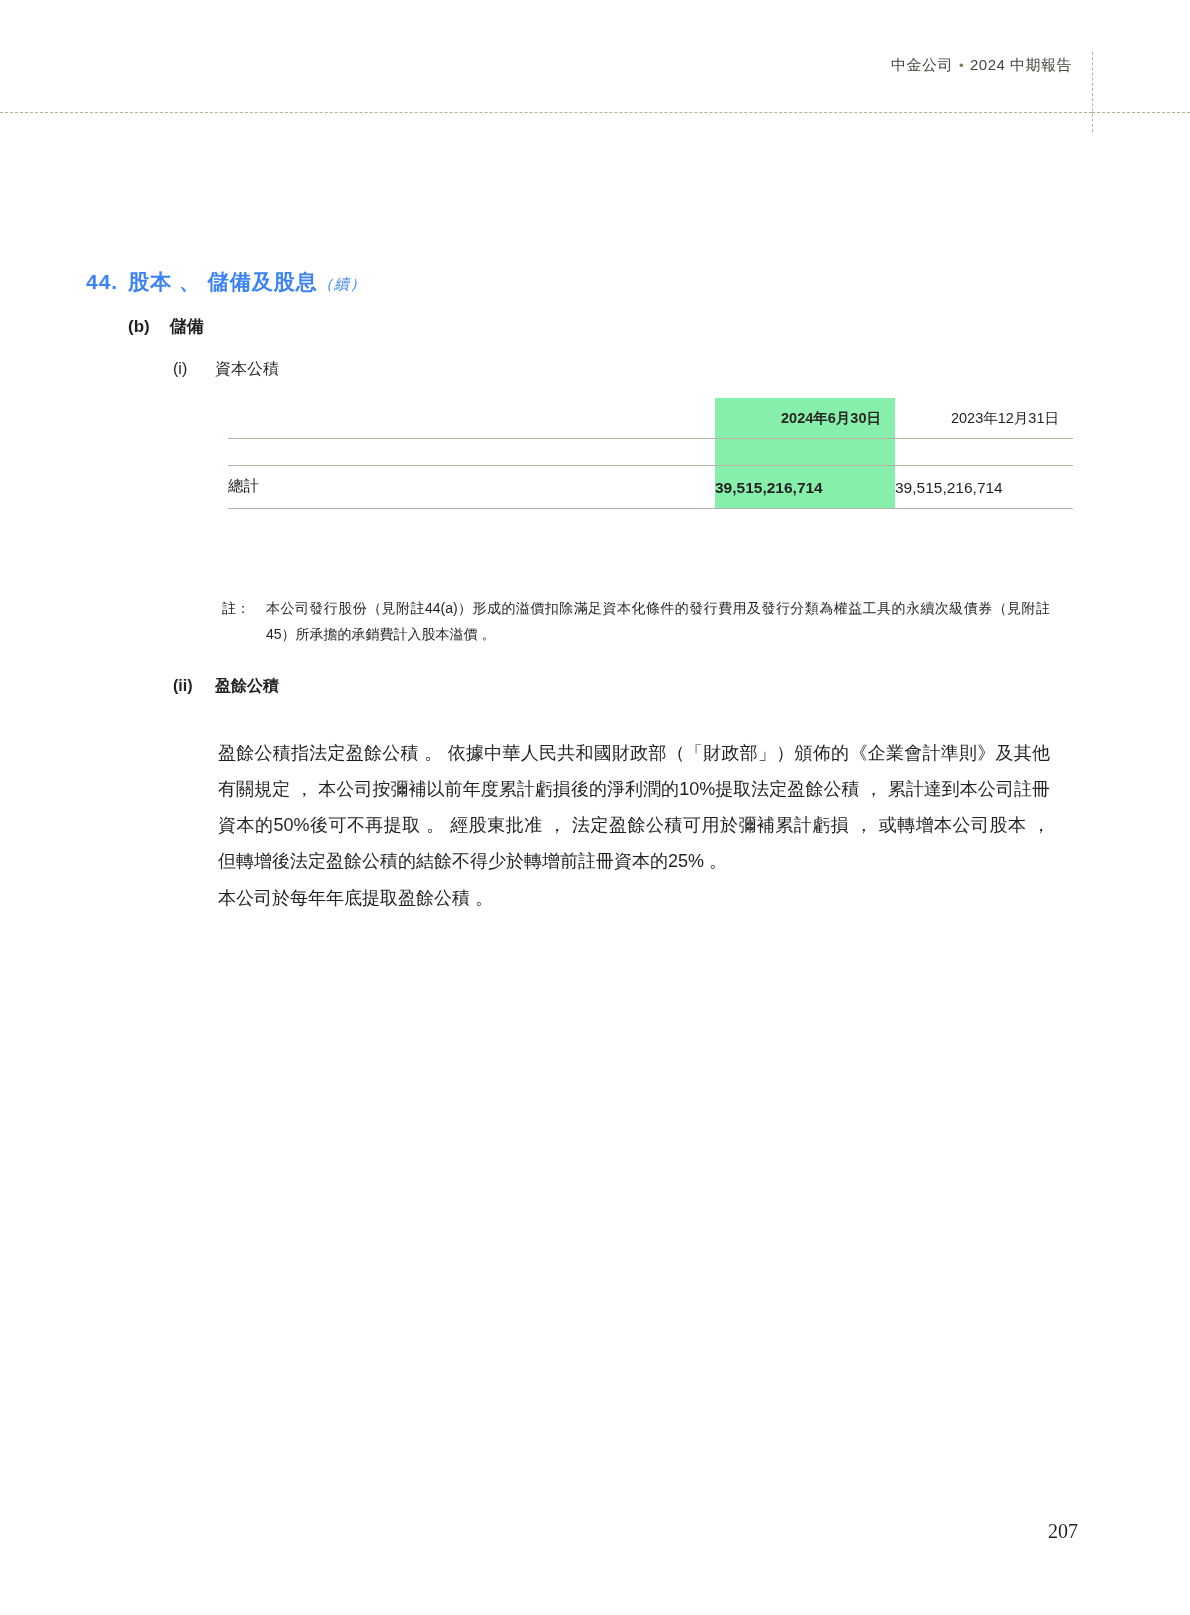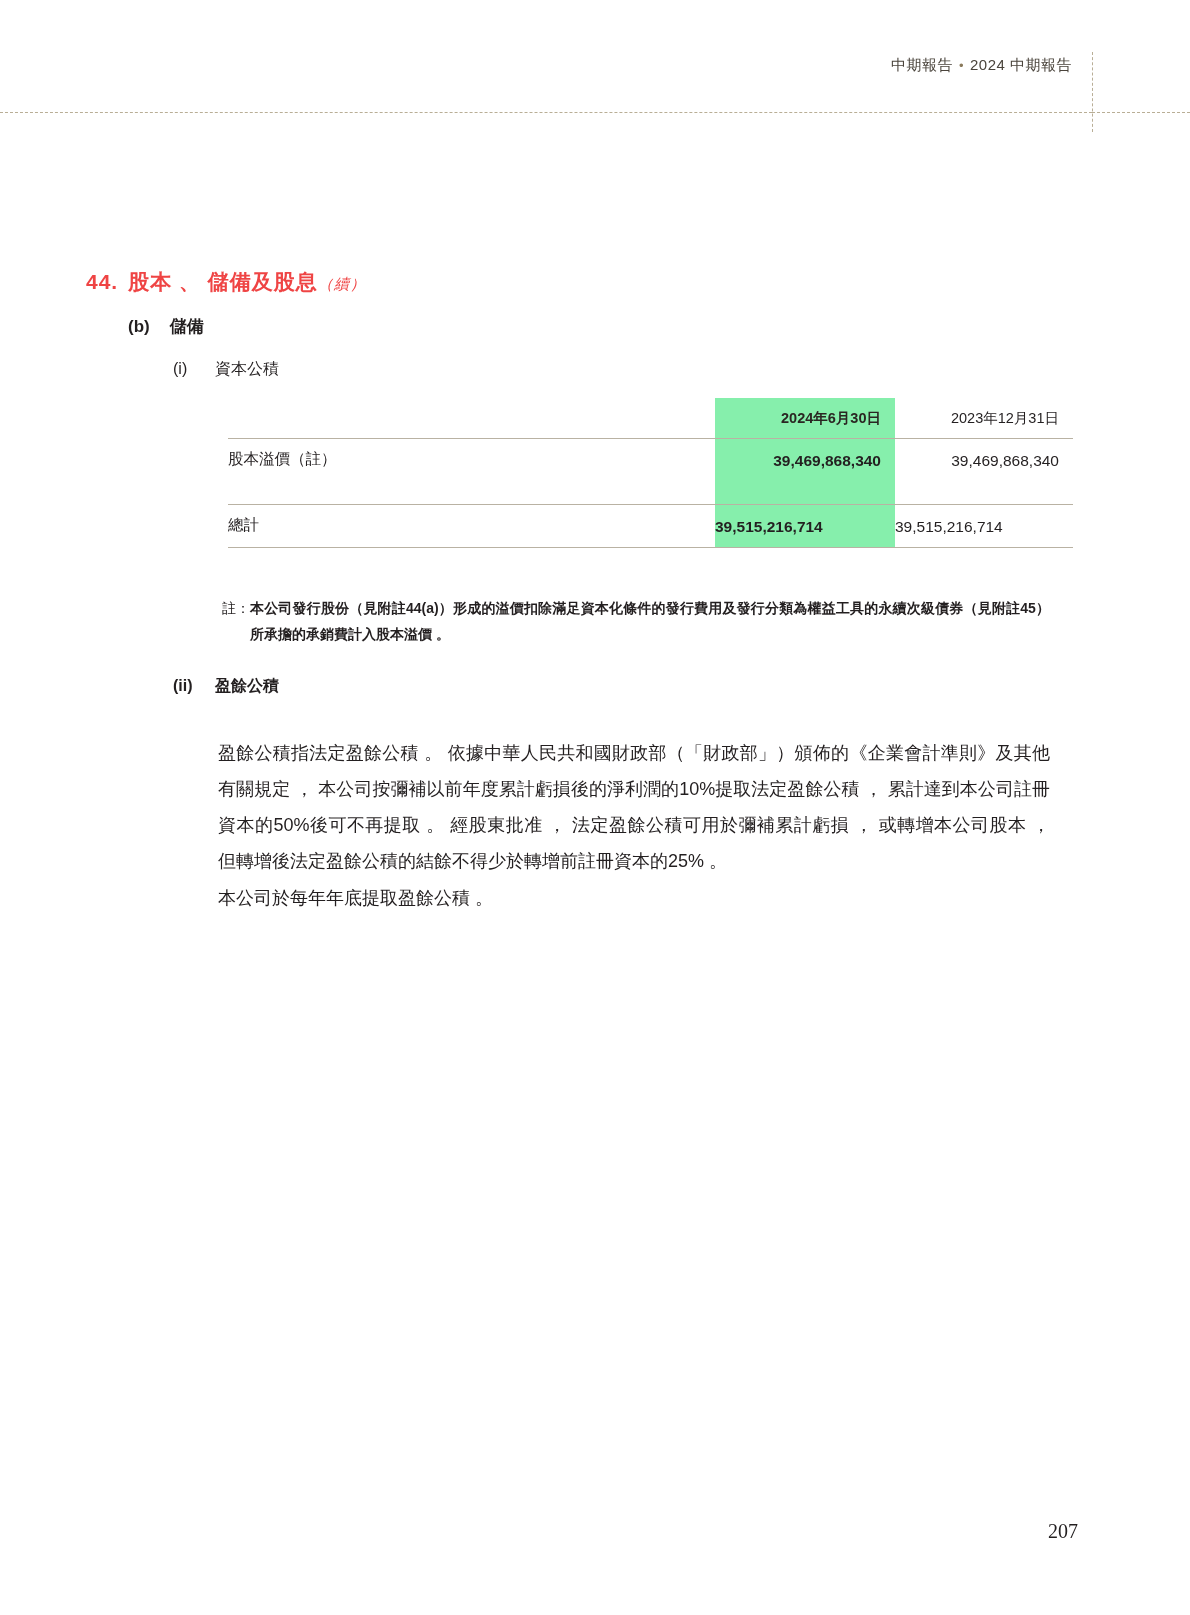--- a/index.html
+++ b/index.html
@@ -56,21 +56,21 @@
     border-left: 1px dashed #b9ae96;
   }
 
   
   .sec-title {
     position: absolute;
     left: 86px;
     top: 268px;
     font-size: 21px;
     font-weight: bold;
-    color: #ef4444;
+    color: #3b82f6;
     letter-spacing: 1px;
     white-space: nowrap;
   }
   .sec-title .num { margin-right: 10px; }
   .sec-title .cont {
     font-size: 15px;
     font-style: italic;
     font-weight: normal;
   }
 
@@ -181,23 +181,22 @@
     font-size: 14px;
     line-height: 1.85;
     color: #231f20;
   }
   .note .marker {
     position: absolute;
     left: 0;
     top: 0;
   }
   .note .body {
-    margin-left: 28px;
+    margin-left: 44px;
     text-align: justify;
-    font-weight: bold;
   }
 
   
   .para {
     position: absolute;
     left: 218px;
     width: 832px;
     font-size: 18px;
     line-height: 2.0;
     text-align: justify;
@@ -213,21 +212,21 @@
     bottom: 72px;
     font-size: 20px;
     font-family: "Liberation Serif", serif;
     color: #231f20;
   }
 </style>
 </head>
 <body>
 
 <div class="page-header">
-  <span>中期報告</span><span class="dot">•</span><span>2024 中期報告</span>
+  <span>中金公司</span><span class="dot">•</span><span>2024 中期報告</span>
 </div>
 <div class="header-rule"></div>
 <div class="header-tick-right"></div>
 <div class="header-vtick"></div>
 
 <div class="sec-title">
   <span class="num">44.</span><span>股本 、 儲備及股息</span><span class="cont">（續）</span>
 </div>
 
 <div class="sub-b">
@@ -246,25 +245,20 @@
       <col class="col-b">
     </colgroup>
     <thead>
       <tr class="head">
         <th class="lbl"></th>
         <th class="hl">2024年6月30日</th>
         <th>2023年12月31日</th>
       </tr>
     </thead>
     <tbody>
-      <tr class="row">
-        <td class="lbl">股本溢價（註）</td>
-        <td class="hl">39,469,868,340</td>
-        <td>39,469,868,340</td>
-      </tr>
       <tr class="spacer">
         <td></td>
         <td class="hl"></td>
         <td></td>
       </tr>
       <tr class="total">
         <td class="lbl">總計</td>
         <td class="hl">39,515,216,714</td>
         <td>39,515,216,714</td>
       </tr>

